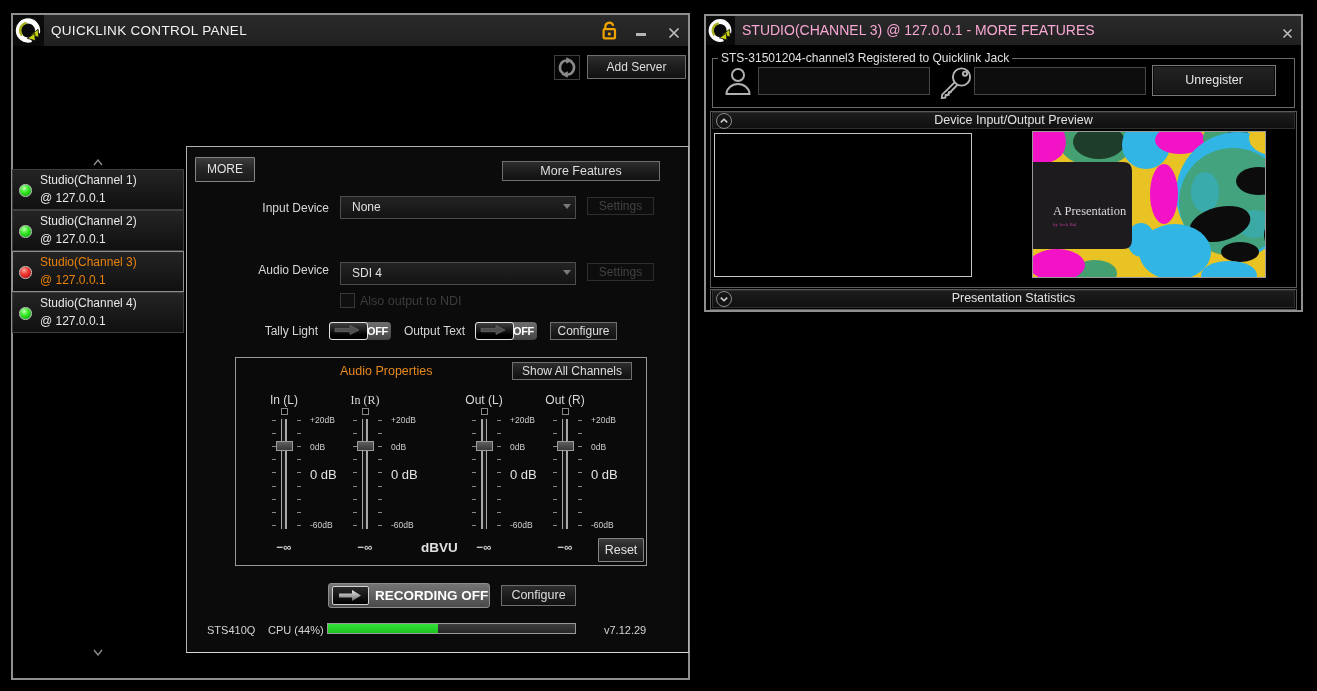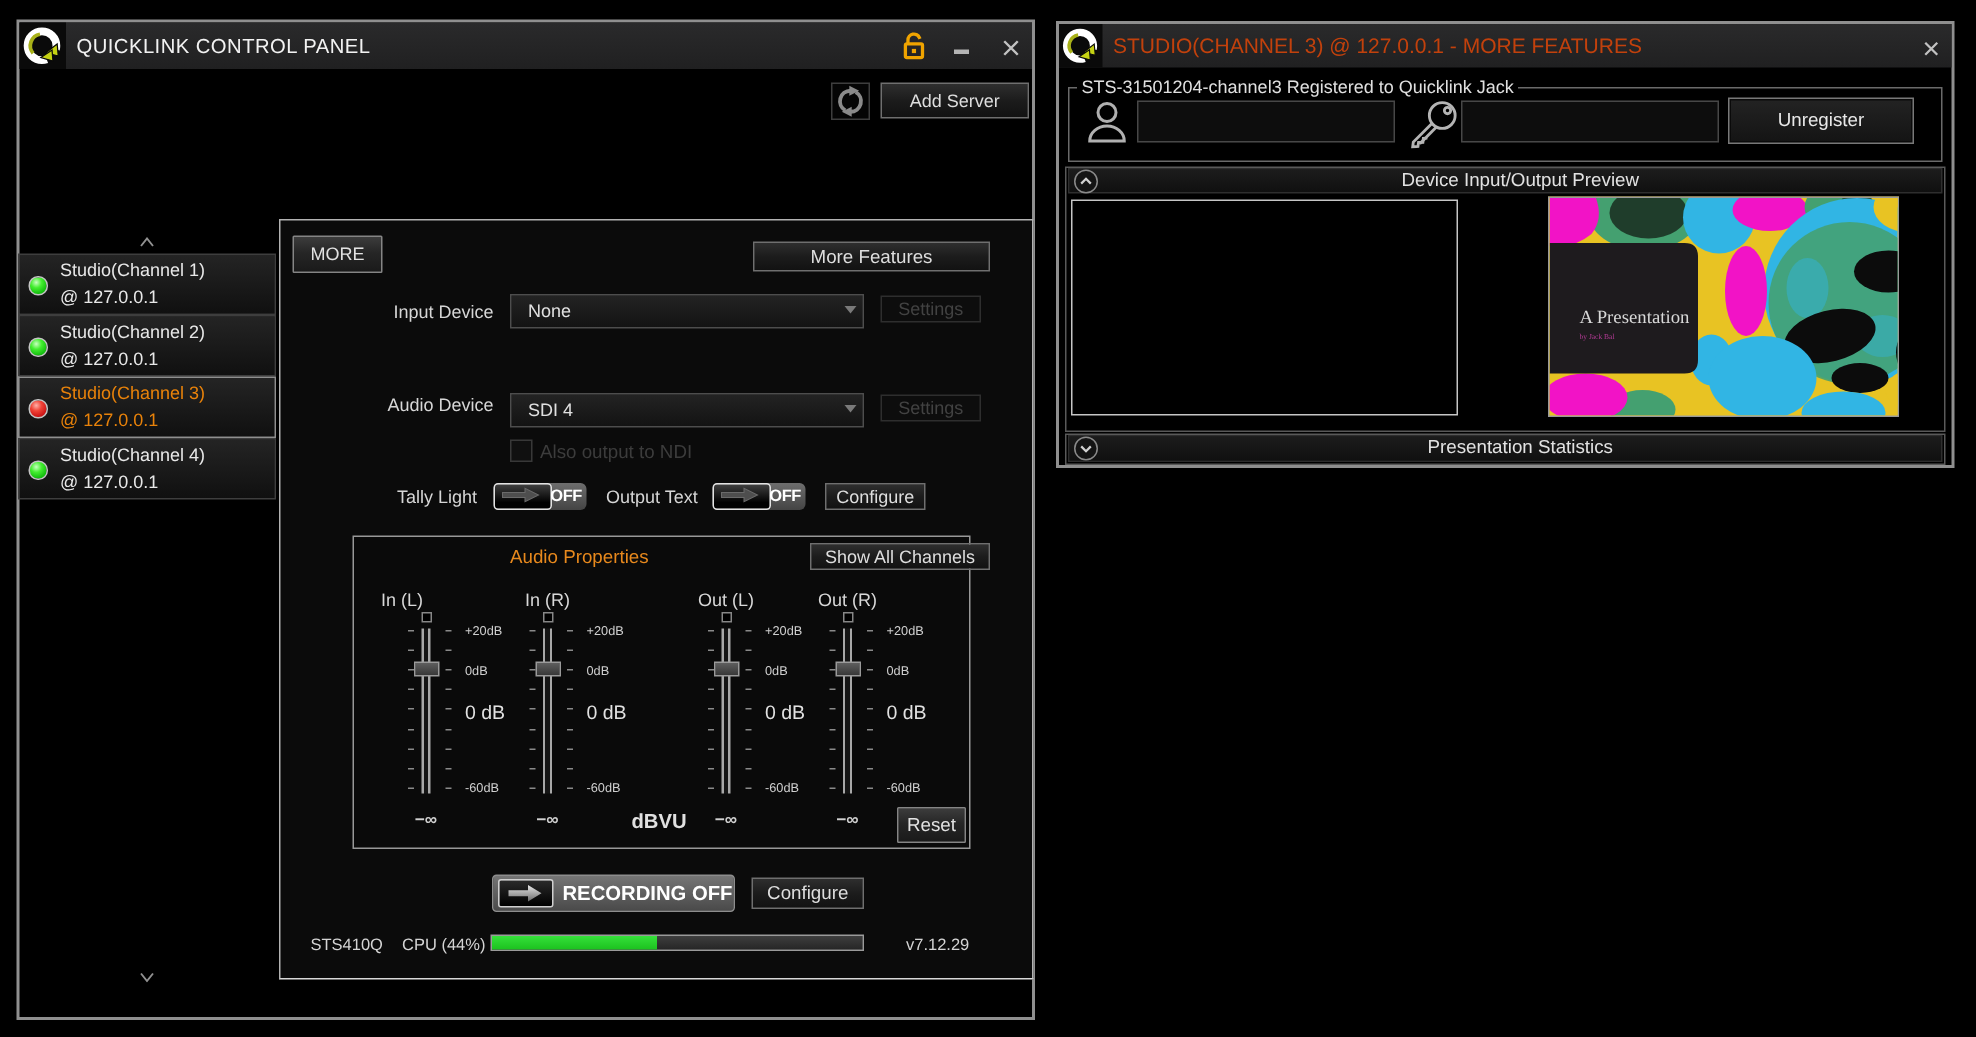--- a/index.html
+++ b/index.html
@@ -108,21 +108,21 @@
 <div class="a toggle" style="left:475px;top:322px;">
   <div class="knob"><svg width="34" height="14" viewBox="0 0 34 14">
     <path d="M5 5.3 L20 5.3 L20 2.5 L29 7 L20 11.5 L20 8.7 L5 8.7 Z" fill="#4e4e4e" stroke="#6a6a6a" stroke-width="0.7"></path>
   </svg></div>
     <span class="off">OFF</span>
 </div>
 <div class="a btn2" style="left:550px;top:322px;width:67px;height:18px;line-height:16px;font-size:12px;">Configure</div>
 
 <div class="a" style="left:235px;top:357px;width:412px;height:209px;border:1px solid #989898;background:#0a0a0a;"></div>
 <div class="a" style="left:340px;top:364px;width:200px;font-size:12.5px;color:#e8891d;">Audio Properties</div>
-<div class="a btn2" style="left:540px;top:362px;width:120px;height:18px;line-height:16px;font-size:12px;">Show All Channels</div>
+<div class="a btn2" style="left:512px;top:362px;width:120px;height:18px;line-height:16px;font-size:12px;">Show All Channels</div>
 
 <div class="a" style="left:421px;top:540px;width:36px;text-align:center;font-size:13.5px;font-weight:bold;color:#e0e0e0;">dBVU</div>
 <div class="a btn" style="left:598px;top:538px;width:46px;height:24px;line-height:22px;font-size:12.5px;">Reset</div>
 
 <div class="a" style="left:328px;top:583px;width:162px;height:25px;border-radius:3px;background:linear-gradient(180deg,#757575,#4a4a4a);border:1px solid #8d8d8d;"></div>
 <div class="a" style="left:332px;top:586px;width:37px;height:19px;background:linear-gradient(180deg,#2a2a2a,#000);border:1px solid #cfcfcf;border-radius:2px;">
   <svg width="35" height="17" viewBox="0 0 35 17">
     <defs>
         <linearGradient id="arr" x1="0" y1="0" x2="0" y2="1">
           <stop offset="0" stop-color="#e8e8e8"></stop>
@@ -145,21 +145,21 @@
 <div class="a" style="left:704px;top:14px;width:599px;height:298px;border:2px solid #8f8f8f;background:#000;"></div>
 <div class="a titlebar" style="left:706px;top:16px;width:595px;height:29px;"></div>
 <div class="a" style="left:706px;top:16px;width:29px;height:29px;background:#0a0a0a;">
   <svg width="29" height="29" viewBox="0 0 30 30">
     <circle cx="14.5" cy="15" r="9.3" fill="none" stroke="#fff" stroke-width="5" stroke-dasharray="49.5 8.93" stroke-dashoffset="-11.36"></circle>
     <path d="M 8.75 19.8 A 7.5 7.5 0 0 1 13.2 7.6" fill="none" stroke="#a8b118" stroke-width="2.4"></path>
     <polygon points="24.3,13.8 25,21.6 17,19.5" fill="#c5d213" stroke="#0a0a0a" stroke-width="0.8"></polygon>
     <polygon points="21,17.8 21.6,24.9 13.8,22.6" fill="#c5d213" stroke="#0a0a0a" stroke-width="0.8"></polygon>
   </svg>
 </div>
-<div class="a" style="left:742px;top:16px;height:29px;line-height:29px;color:#c2410c;font-size:14px;">STUDIO(CHANNEL 3) @ 127.0.0.1 - MORE FEATURES</div>
+<div class="a" style="left:742px;top:16px;height:29px;line-height:29px;color:#f9a8d4;font-size:14px;">STUDIO(CHANNEL 3) @ 127.0.0.1 - MORE FEATURES</div>
 <div class="a" style="left:1282px;top:25px;">
   <svg width="11" height="11" viewBox="0 0 11 11">
     <path d="M1.5 1.5 L9.5 9.5 M9.5 1.5 L1.5 9.5" stroke="#c2c2c2" stroke-width="1.5"></path>
   </svg>
 </div>
 
 <div class="a" style="left:712px;top:58px;width:583px;height:50px;border:1px solid #6a6a6a;"></div>
 <div class="a" style="left:718px;top:51px;background:#000;padding:0 3px;font-size:12px;color:#e0e0e0;">STS-31501204-channel3 Registered to Quicklink Jack</div>
 
 <div class="a" style="left:724px;top:66px;">
@@ -241,21 +241,21 @@
 <style>
 .led { width:12.5px; height:12.5px; border-radius:50%; border:1.5px solid #c4c4c4; }
 .led.g { background:radial-gradient(circle at 38% 30%, #c8ffc0 0%, #44ee30 35%, #18c212 70%, #0d8f0c 100%); }
 .led.r { background:radial-gradient(circle at 38% 30%, #ffb0a8 0%, #f04438 35%, #d01818 70%, #8f0d0d 100%); }
 .chtxt { font-size:12px; line-height:18px; }
 .toggle { width:62px; height:18px; border-radius:4px; background:linear-gradient(180deg,#6e6e6e,#444); }
 .toggle .knob { position:absolute; left:0; top:0; width:39px; height:18px; border-radius:3px; background:linear-gradient(180deg,#3f3f3f,#000 75%); border:1px solid #e2e2e2; }
 .toggle .off { position:absolute; right:3px; top:0; height:18px; line-height:18px; color:#fff; font-weight:bold; font-size:11px; letter-spacing:-0.3px; }
 </style>
 
-<div class="a" style="left:254px;top:393px;width:60px;text-align:left;font-size:12px;color:#d8d8d8;">In (L)</div>
+<div class="a" style="left:254px;top:393px;width:60px;text-align:center;font-size:12px;color:#d8d8d8;">In (L)</div>
 <div class="a" style="left:280.5px;top:408px;width:7px;height:7px;border:1.5px solid #878787;background:#000;"></div>
 <div class="a" style="left:281px;top:419px;width:6px;height:110px;background:linear-gradient(90deg,#a8a8a8 0 1.5px,#151515 1.5px 4.5px,#a8a8a8 4.5px 6px);"></div>
 <div class="tick" style="left:272px;top:420.0px;"></div>
 <div class="tick" style="left:297px;top:420.0px;"></div>
 <div class="tick" style="left:272px;top:433.1px;"></div>
 <div class="tick" style="left:297px;top:433.1px;"></div>
 <div class="tick" style="left:272px;top:446.2px;"></div>
 <div class="tick" style="left:297px;top:446.2px;"></div>
 <div class="tick" style="left:272px;top:459.3px;"></div>
 <div class="tick" style="left:297px;top:459.3px;"></div>
@@ -268,21 +268,21 @@
 <div class="tick" style="left:272px;top:511.7px;"></div>
 <div class="tick" style="left:297px;top:511.7px;"></div>
 <div class="tick" style="left:272px;top:524.8px;"></div>
 <div class="tick" style="left:297px;top:524.8px;"></div>
 <div class="a" style="left:275.5px;top:441px;width:17px;height:10px;background:linear-gradient(180deg,#5e5e5e,#383838);border:1px solid #9a9a9a;"></div>
 <div class="slbl" style="left:310px;top:415px;">+20dB</div>
 <div class="slbl" style="left:310px;top:442px;">0dB</div>
 <div class="a" style="left:310px;top:467px;font-size:13px;color:#e2e2e2;">0 dB</div>
 <div class="slbl" style="left:310px;top:520px;">-60dB</div>
 <div class="a" style="left:269px;top:541px;width:30px;text-align:center;font-size:11.5px;font-weight:bold;color:#d0d0d0;">−∞</div>
-<div class="a" style="left:335px;top:393px;width:60px;text-align:center;font-size:12px;color:#d8d8d8;">In (R)</div>
+<div class="a" style="left:335px;top:393px;width:60px;text-align:center;font-size:12px;color:#d8d8d8;font-family:Liberation Serif, serif;">In (R)</div>
 <div class="a" style="left:361.5px;top:408px;width:7px;height:7px;border:1.5px solid #878787;background:#000;"></div>
 <div class="a" style="left:362px;top:419px;width:6px;height:110px;background:linear-gradient(90deg,#a8a8a8 0 1.5px,#151515 1.5px 4.5px,#a8a8a8 4.5px 6px);"></div>
 <div class="tick" style="left:353px;top:420.0px;"></div>
 <div class="tick" style="left:378px;top:420.0px;"></div>
 <div class="tick" style="left:353px;top:433.1px;"></div>
 <div class="tick" style="left:378px;top:433.1px;"></div>
 <div class="tick" style="left:353px;top:446.2px;"></div>
 <div class="tick" style="left:378px;top:446.2px;"></div>
 <div class="tick" style="left:353px;top:459.3px;"></div>
 <div class="tick" style="left:378px;top:459.3px;"></div>

